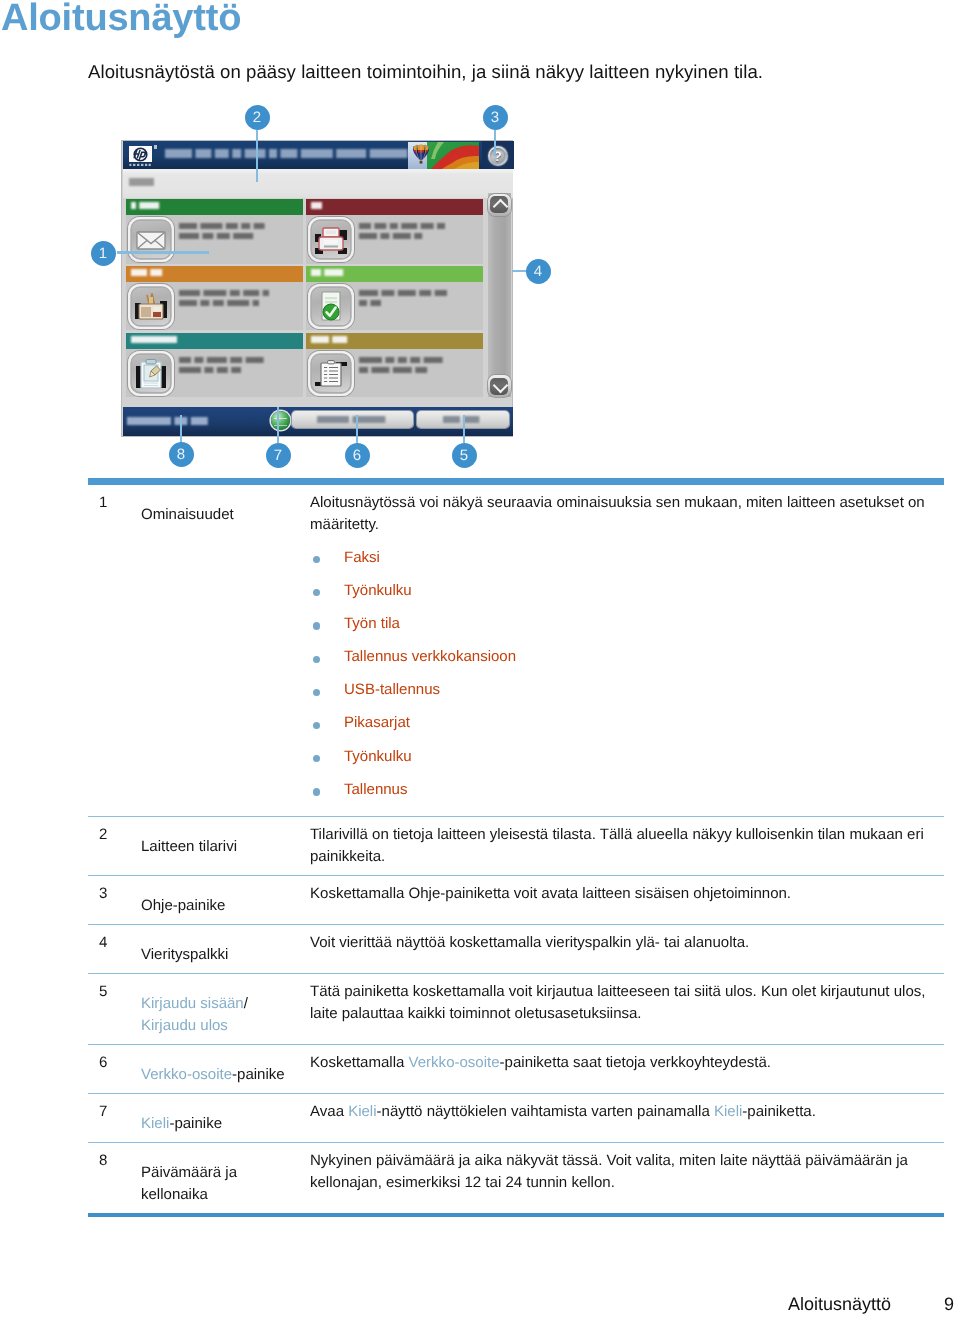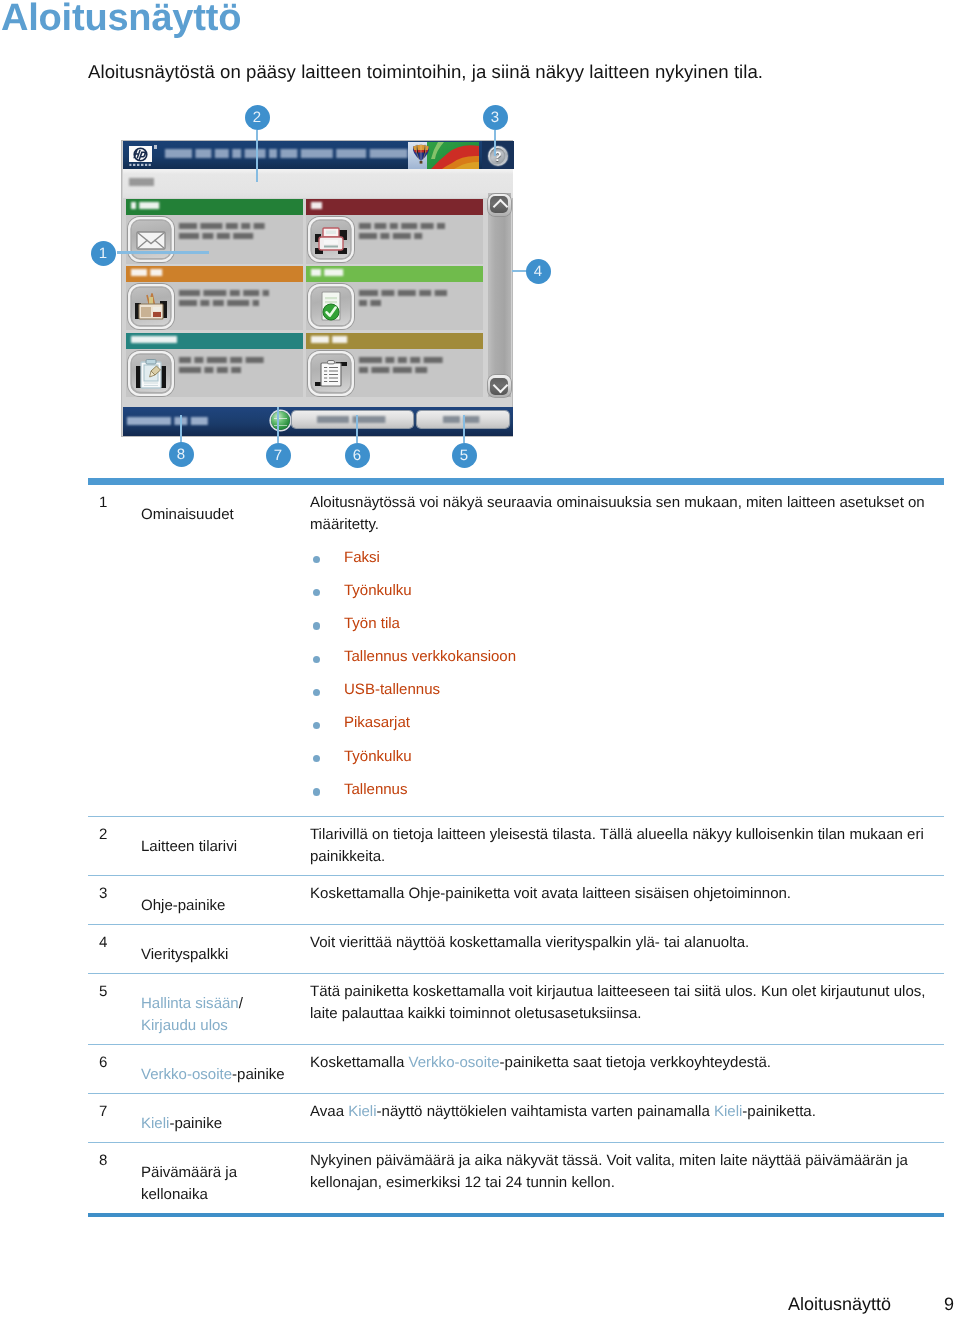--- a/index.html
+++ b/index.html
@@ -495,21 +495,21 @@
         <div class="c2">Ohje-painike</div>
         <div class="c3">Koskettamalla Ohje-painiketta voit avata laitteen sisäisen ohjetoiminnon.</div>
       </div>
       <div class="row">
         <div class="c1">4</div>
         <div class="c2">Vierityspalkki</div>
         <div class="c3">Voit vierittää näyttöä koskettamalla vierityspalkin ylä- tai alanuolta.</div>
       </div>
       <div class="row">
         <div class="c1">5</div>
-        <div class="c2"><span class="blue">Hallinta sisään</span>/<br><span class="blue">Kirjaudu ulos</span></div>
+        <div class="c2"><span class="blue">Kirjaudu sisään</span>/<br><span class="blue">Kirjaudu ulos</span></div>
         <div class="c3">Tätä painiketta koskettamalla voit kirjautua laitteeseen tai siitä ulos. Kun olet kirjautunut ulos, laite palauttaa kaikki toiminnot oletusasetuksiinsa.</div>
       </div>
       <div class="row">
         <div class="c1">6</div>
         <div class="c2"><span class="blue">Verkko-osoite</span>-painike</div>
         <div class="c3">Koskettamalla <span class="blue">Verkko-osoite</span>-painiketta saat tietoja verkkoyhteydestä.</div>
       </div>
       <div class="row">
         <div class="c1">7</div>
         <div class="c2"><span class="blue">Kieli</span>-painike</div>

